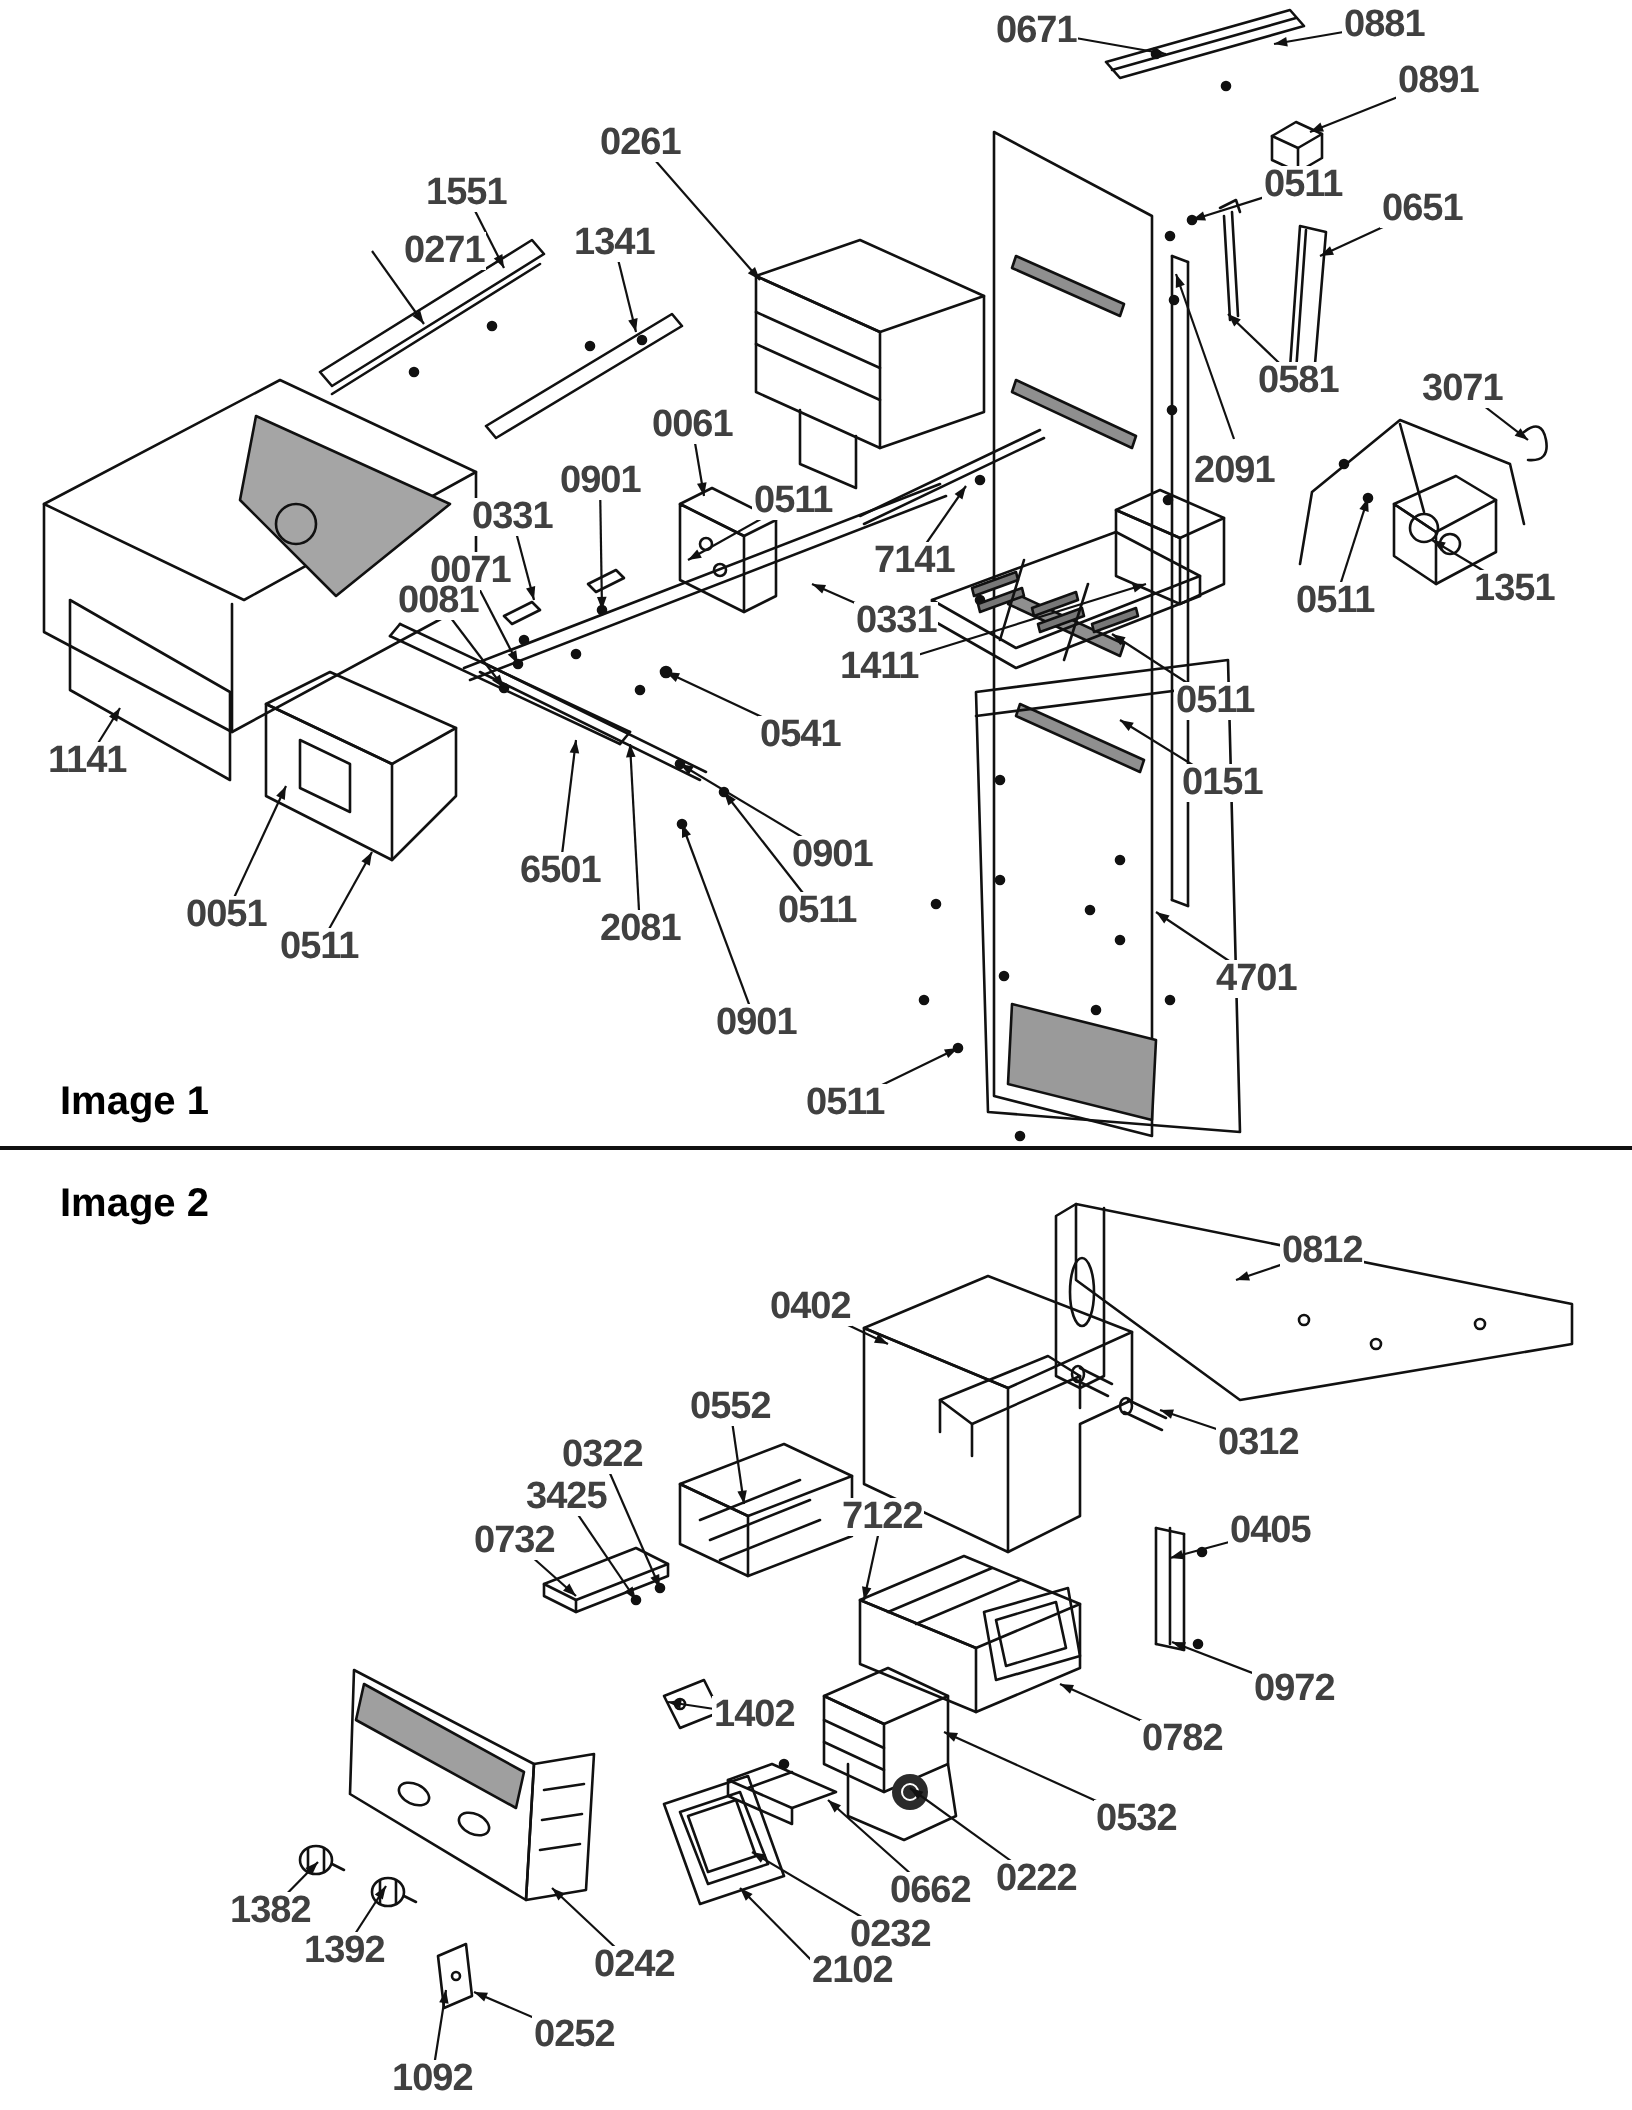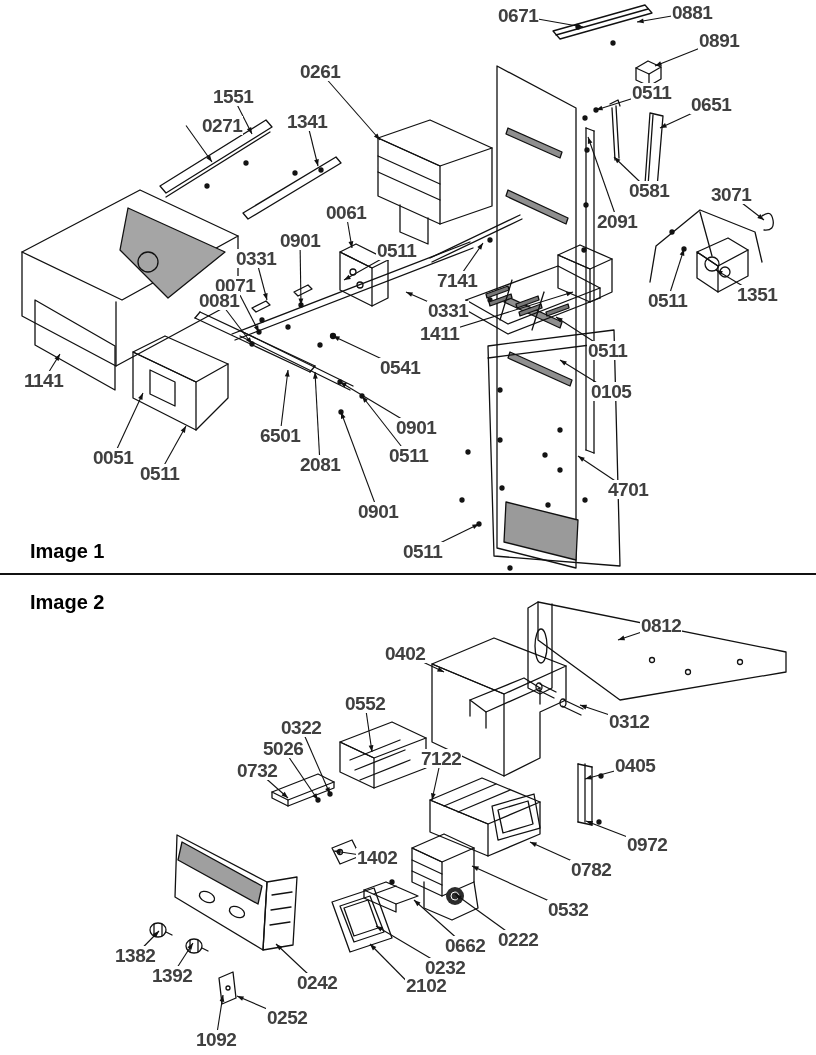--- a/index.html
+++ b/index.html
@@ -429,52 +429,52 @@
 <span class="part-label" style="left: 497px; top: 6px;">0671</span>
     <span class="part-label" style="left: 671px; top: 3px;">0881</span>
     <span class="part-label" style="left: 698px; top: 31px;">0891</span>
     <span class="part-label" style="left: 299px; top: 62px;">0261</span>
     <span class="part-label" style="left: 212px; top: 87px;">1551</span>
     <span class="part-label" style="left: 165px; top: 116px; margin-left: 36px;">0271</span>
     <span class="part-label" style="left: 286px; top: 112px;">1341</span>
     <span class="part-label" style="left: 631px; top: 83px;">0511</span>
     <span class="part-label" style="left: 690px; top: 95px;">0651</span>
     <span class="part-label" style="left: 628px; top: 181px;">0581</span>
-    <span class="part-label" style="left: 596px; top: 212px; text-align: center;">2091</span>
+    <span class="part-label" style="left: 596px; top: 226px; text-align: center;">2091</span>
     <span class="part-label" style="left: 710px; top: 185px;">3071</span>
     <span class="part-label" style="left: 325px; top: 203px;">0061</span>
     <span class="part-label" style="left: 279px; top: 231px;">0901</span>
     <span class="part-label" style="left: 235px; top: 249px;">0331</span>
     <span class="part-label" style="left: 376px; top: 241px;">0511</span>
     <span class="part-label" style="left: 214px; top: 276px;">0071</span>
     <span class="part-label" style="left: 198px; top: 291px;">0081</span>
     <span class="part-label" style="left: 436px; top: 271px;">7141</span>
     <span class="part-label" style="left: 427px; top: 301px;">0331</span>
     <span class="part-label" style="left: 419px; top: 324px;">1411</span>
     <span class="part-label" style="left: 647px; top: 291px;">0511</span>
     <span class="part-label" style="left: 736px; top: 285px;">1351</span>
     <span class="part-label" style="left: 379px; top: 358px;">0541</span>
     <span class="part-label" style="left: 587px; top: 341px;">0511</span>
-    <span class="part-label" style="left: 590px; top: 382px;">0105</span>
+    <span class="part-label" style="left: 590px; top: 382px;">0151</span>
     <span class="part-label" style="left: 23px; top: 371px;">1141</span>
     <span class="part-label" style="left: 92px; top: 448px;">0051</span>
     <span class="part-label" style="left: 139px; top: 464px;">0511</span>
     <span class="part-label" style="left: 259px; top: 426px;">6501</span>
     <span class="part-label" style="left: 299px; top: 455px;">2081</span>
     <span class="part-label" style="left: 395px; top: 418px;">0901</span>
     <span class="part-label" style="left: 388px; top: 446px;">0511</span>
     <span class="part-label" style="left: 357px; top: 502px;">0901</span>
     <span class="part-label" style="left: 607px; top: 480px;">4701</span>
     <span class="part-label" style="left: 402px; top: 542px;">0511</span>
     <span class="part-label" style="left: 640px; top: 616px;">0812</span>
     <span class="part-label" style="left: 384px; top: 644px;">0402</span>
     <span class="part-label" style="left: 608px; top: 712px;">0312</span>
     <span class="part-label" style="left: 344px; top: 694px;">0552</span>
     <span class="part-label" style="left: 280px; top: 718px;">0322</span>
-    <span class="part-label" style="left: 262px; top: 739px;">5026</span>
+    <span class="part-label" style="left: 262px; top: 739px;">3425</span>
     <span class="part-label" style="left: 236px; top: 761px;">0732</span>
     <span class="part-label" style="left: 420px; top: 749px;">7122</span>
     <span class="part-label" style="left: 614px; top: 756px;">0405</span>
     <span class="part-label" style="left: 626px; top: 835px;">0972</span>
     <span class="part-label" style="left: 356px; top: 848px;">1402</span>
     <span class="part-label" style="left: 570px; top: 860px;">0782</span>
     <span class="part-label" style="left: 547px; top: 900px;">0532</span>
     <span class="part-label" style="left: 497px; top: 930px;">0222</span>
     <span class="part-label" style="left: 444px; top: 936px;">0662</span>
     <span class="part-label" style="left: 424px; top: 958px;">0232</span>

